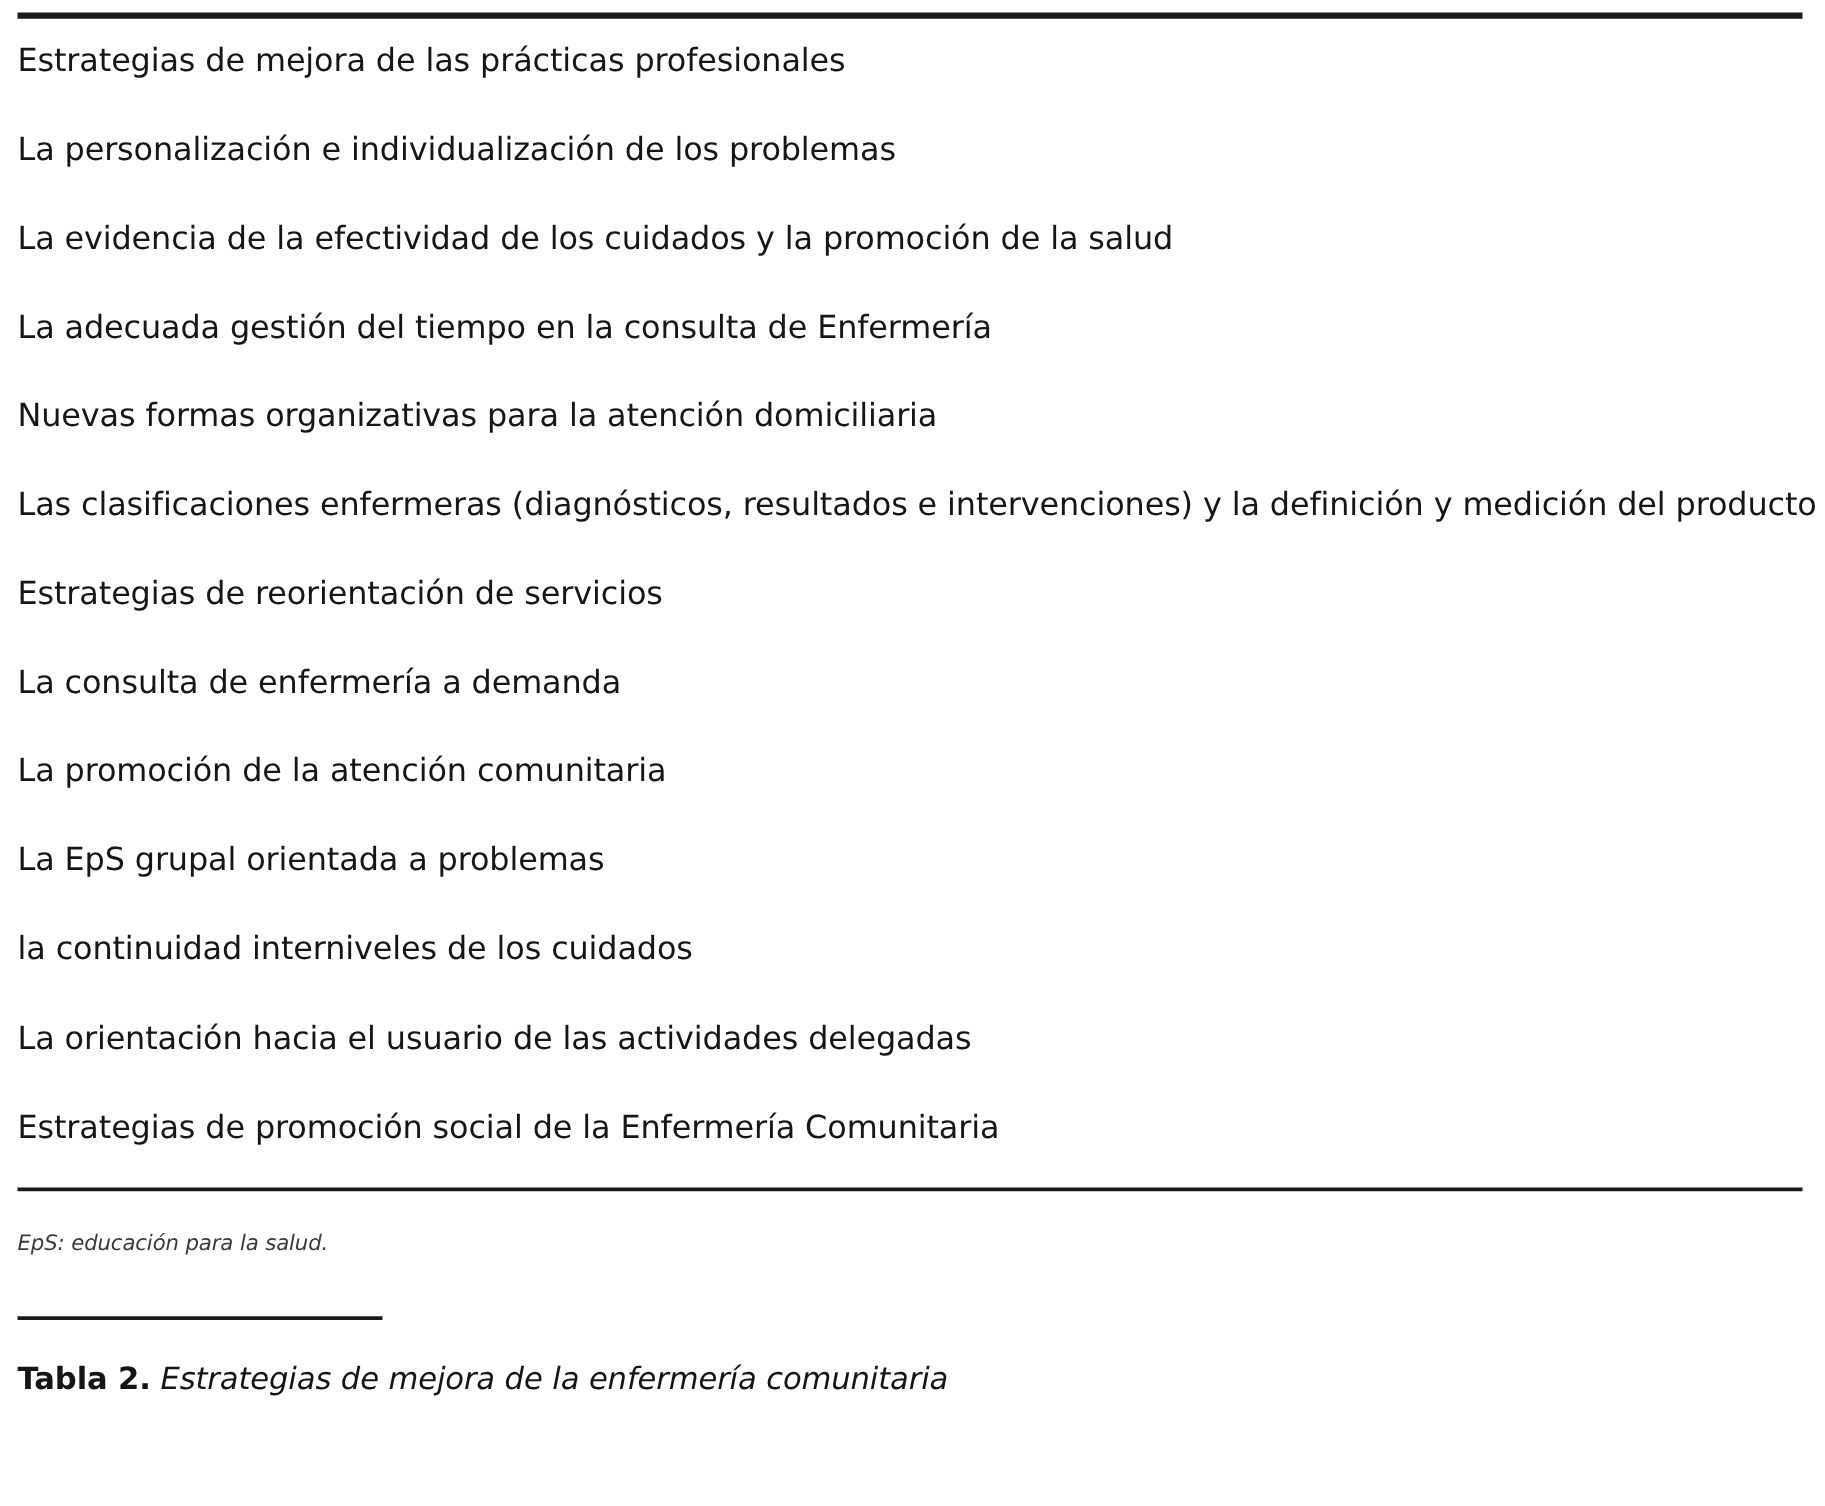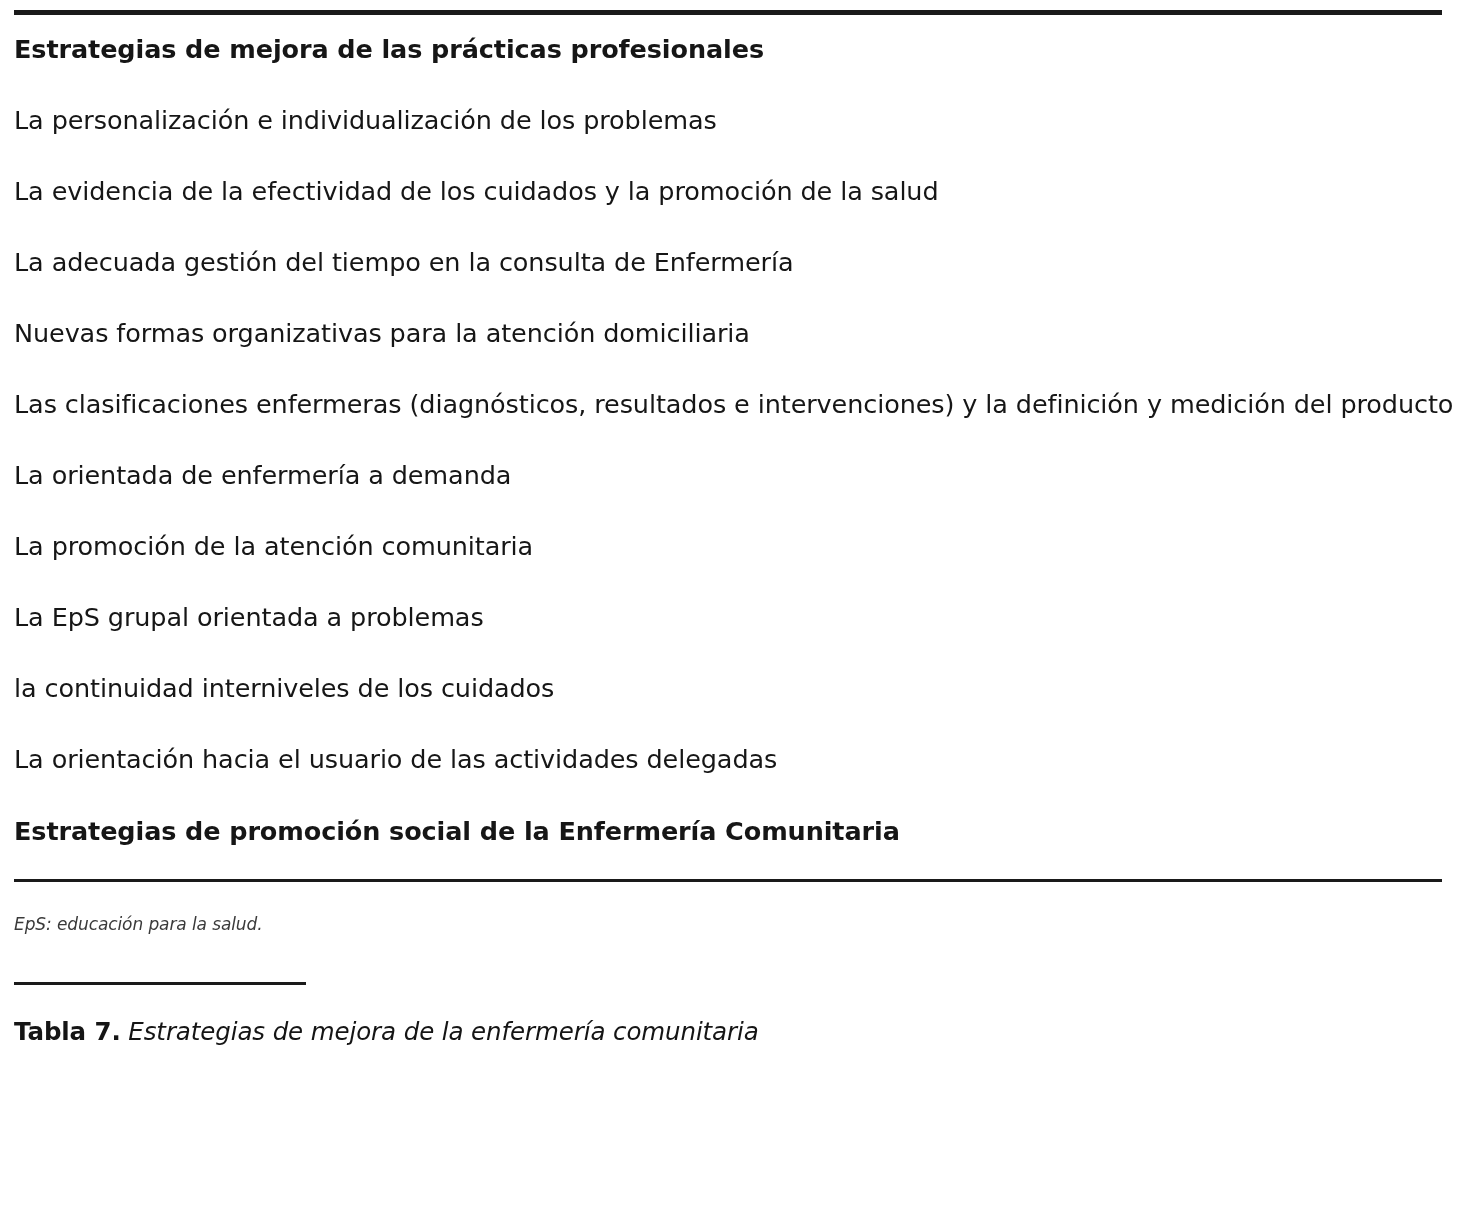--- a/index.html
+++ b/index.html
@@ -47,21 +47,21 @@
   .row {
     font-size: 25.5px;
     line-height: 1.1;
     color: #161616;
     letter-spacing: -0.1px;
     padding: 0;
     white-space: nowrap;
   }
 
   .row.header {
-    font-weight: bold;
+    font-weight: normal;
   }
 
   
   .r1  { margin-top: 20px; }
   .r2  { margin-top: 43px; }
 
   .footnote {
     font-size: 17px;
     font-style: italic;
     color: #3a3a3a;
@@ -95,38 +95,39 @@
 
   <div class="table-body">
 
     <div class="row header r1">Estrategias de mejora de las prácticas profesionales</div>
     <div class="row r2">La personalización e individualización de los problemas</div>
     <div class="row r2">La evidencia de la efectividad de los cuidados y la promoción de la salud</div>
     <div class="row r2">La adecuada gestión del tiempo en la consulta de Enfermería</div>
     <div class="row r2">Nuevas formas organizativas para la atención domiciliaria</div>
     <div class="row r2">Las clasificaciones enfermeras (diagnósticos, resultados e intervenciones) y la definición y medición del producto</div>
 
-    <div class="row r2">La orientada de enfermería a demanda</div>
+    <div class="row header r2">Estrategias de reorientación de servicios</div>
+    <div class="row r2">La consulta de enfermería a demanda</div>
     <div class="row r2">La promoción de la atención comunitaria</div>
     <div class="row r2">La EpS grupal orientada a problemas</div>
     <div class="row r2">la continuidad interniveles de los cuidados</div>
     <div class="row r2">La orientación hacia el usuario de las actividades delegadas</div>
 
     <div class="row header r2">Estrategias de promoción social de la Enfermería Comunitaria</div>
 
     <div style="height:34px"></div>
   </div>
 
   <div class="rule-mid"></div>
 
   <div class="footnote">EpS: educación para la salud.</div>
 
   <div class="gap-before-shortrule"></div>
   <div class="rule-short"></div>
   <div class="gap-after-shortrule"></div>
 
   <div class="caption">
-    <span class="cap-label">Tabla 7.</span><span class="cap-text"> Estrategias de mejora de la enfermería comunitaria</span>
+    <span class="cap-label">Tabla 2.</span><span class="cap-text"> Estrategias de mejora de la enfermería comunitaria</span>
   </div>
 
   <div class="gap-before-bottomrule"></div>
 
 </div>
 
 </body></html>

